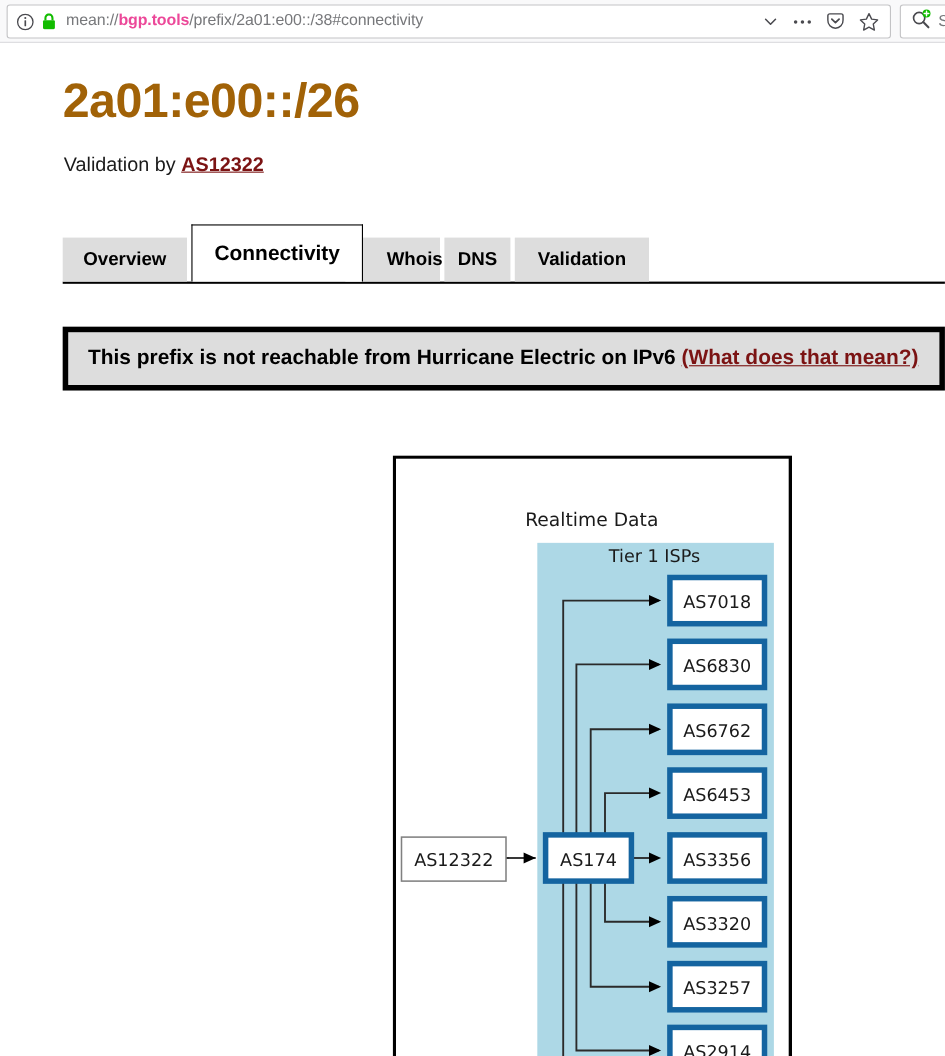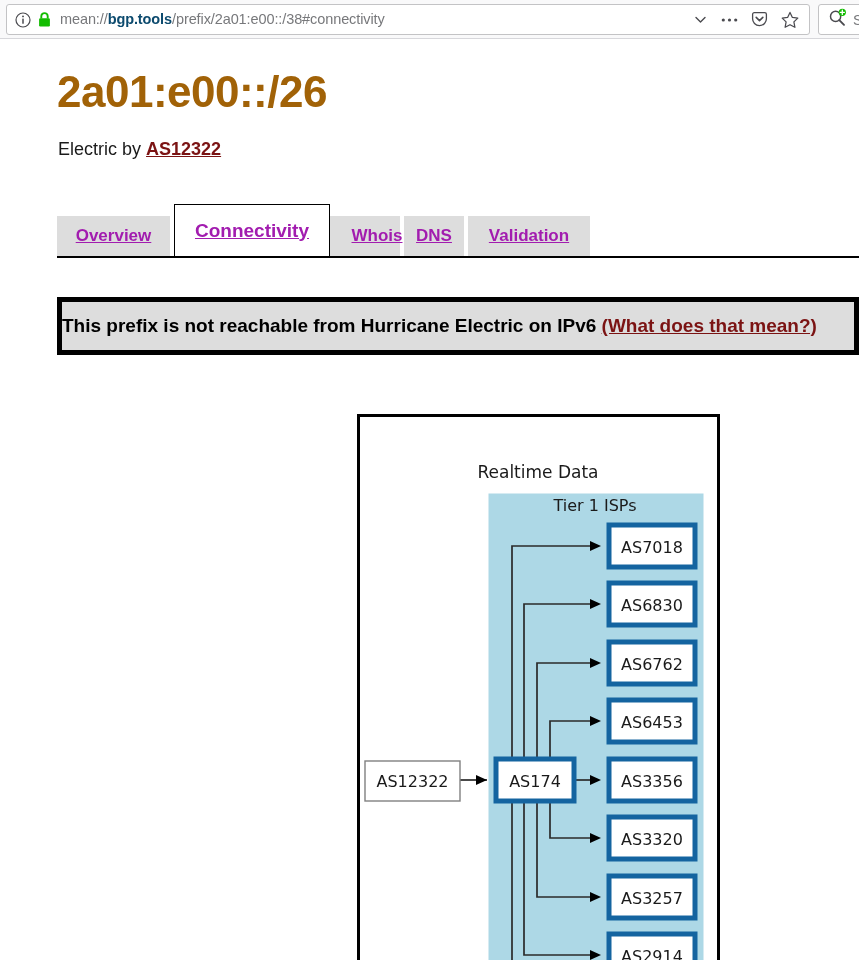--- a/index.html
+++ b/index.html
@@ -32,21 +32,21 @@
   #url-text {
     flex: 1 1 auto;
     margin-left: 9px;
     font-size: 14.5px;
     color: #77787b;
     white-space: nowrap;
     overflow: hidden;
     line-height: 1;
     letter-spacing: -0.1px;
   }
-  #url-text .host { color: #0c4a6e; font-weight: bold; }
+  #url-text .host { color: #ec4899; font-weight: bold; }
   #urlbar-actions { display: flex; align-items: center; gap: 13px; padding-right: 10px; flex: 0 0 auto; }
   #urlbar-actions svg { display: block; }
   #searchbar {
     position: absolute; left: 818px; top: 4px;
     width: 160px; height: 31px;
     background: #ffffff;
     border: 1px solid #c3c3c5;
     border-radius: 3px;
     display: flex; align-items: center;
     padding-left: 9px; gap: 6px;
@@ -67,28 +67,27 @@
   }
   #announced-line a {
     color: #7b1313; font-weight: bold; text-decoration: underline;
   }
 
   
   #tabs { position: absolute; left: 57px; top: 174px; width: 802px; height: 58px; }
   .tab {
     position: absolute; bottom: 15px;
     background: #dddddd;
-    color: #a21caf;
+    color: #000000;
     font-weight: bold;
     font-size: 17px;
     display: flex; align-items: center; justify-content: center;
     height: 40px;
     border: none;
     cursor: pointer;
-    text-decoration: underline;
   }
   .tab.active {
     background: #ffffff;
     border: 1px solid #000;
     border-bottom: none;
     height: 52px;
     font-size: 19px;
     z-index: 3;
   }
   #tabs-underline {
@@ -97,20 +96,21 @@
 
   
   #alert-banner {
     position: absolute; left: 57px; top: 258px;
     width: 802px; height: 58px;
     background: #dddddd;
     border: 5px solid #000;
     display: flex; align-items: center;
   }
   #alert-text {
+    padding-left: 18px;
     font-size: 19px; font-weight: bold; color: #000;
     white-space: nowrap;
   }
   #alert-text a { color: #7b1313; text-decoration: underline; }
 
   
   #diagram { position: absolute; left: 357px; top: 375px; width: 363px; height: 386px; }
   #diagram svg { display: block; }
 </style>
 </head>
@@ -172,21 +172,21 @@
       </svg>
     </span>
     <span class="stext">S</span>
   </div>
 </div>
 
 <div id="page">
 
   <div id="page-title">2a01:e00::/26</div>
 
-  <div id="announced-line"><span>Electric by </span><a href="#">AS12322</a></div>
+  <div id="announced-line"><span>Validation by </span><a href="#">AS12322</a></div>
 
   <div id="tabs">
     <div id="tabs-underline"></div>
     <div class="tab" style="left:0px;   width:113px;">Overview</div>
     <div class="tab active" style="left:117px; width:156px;">Connectivity</div>
     <div class="tab" style="left:257px; width:86px;padding-left:40px;">Whois</div>
     <div class="tab" style="left:347px; width:60px;">DNS</div>
     <div class="tab" style="left:411px; width:122px;margin-top:28px;">Validation</div>
   </div>
 

